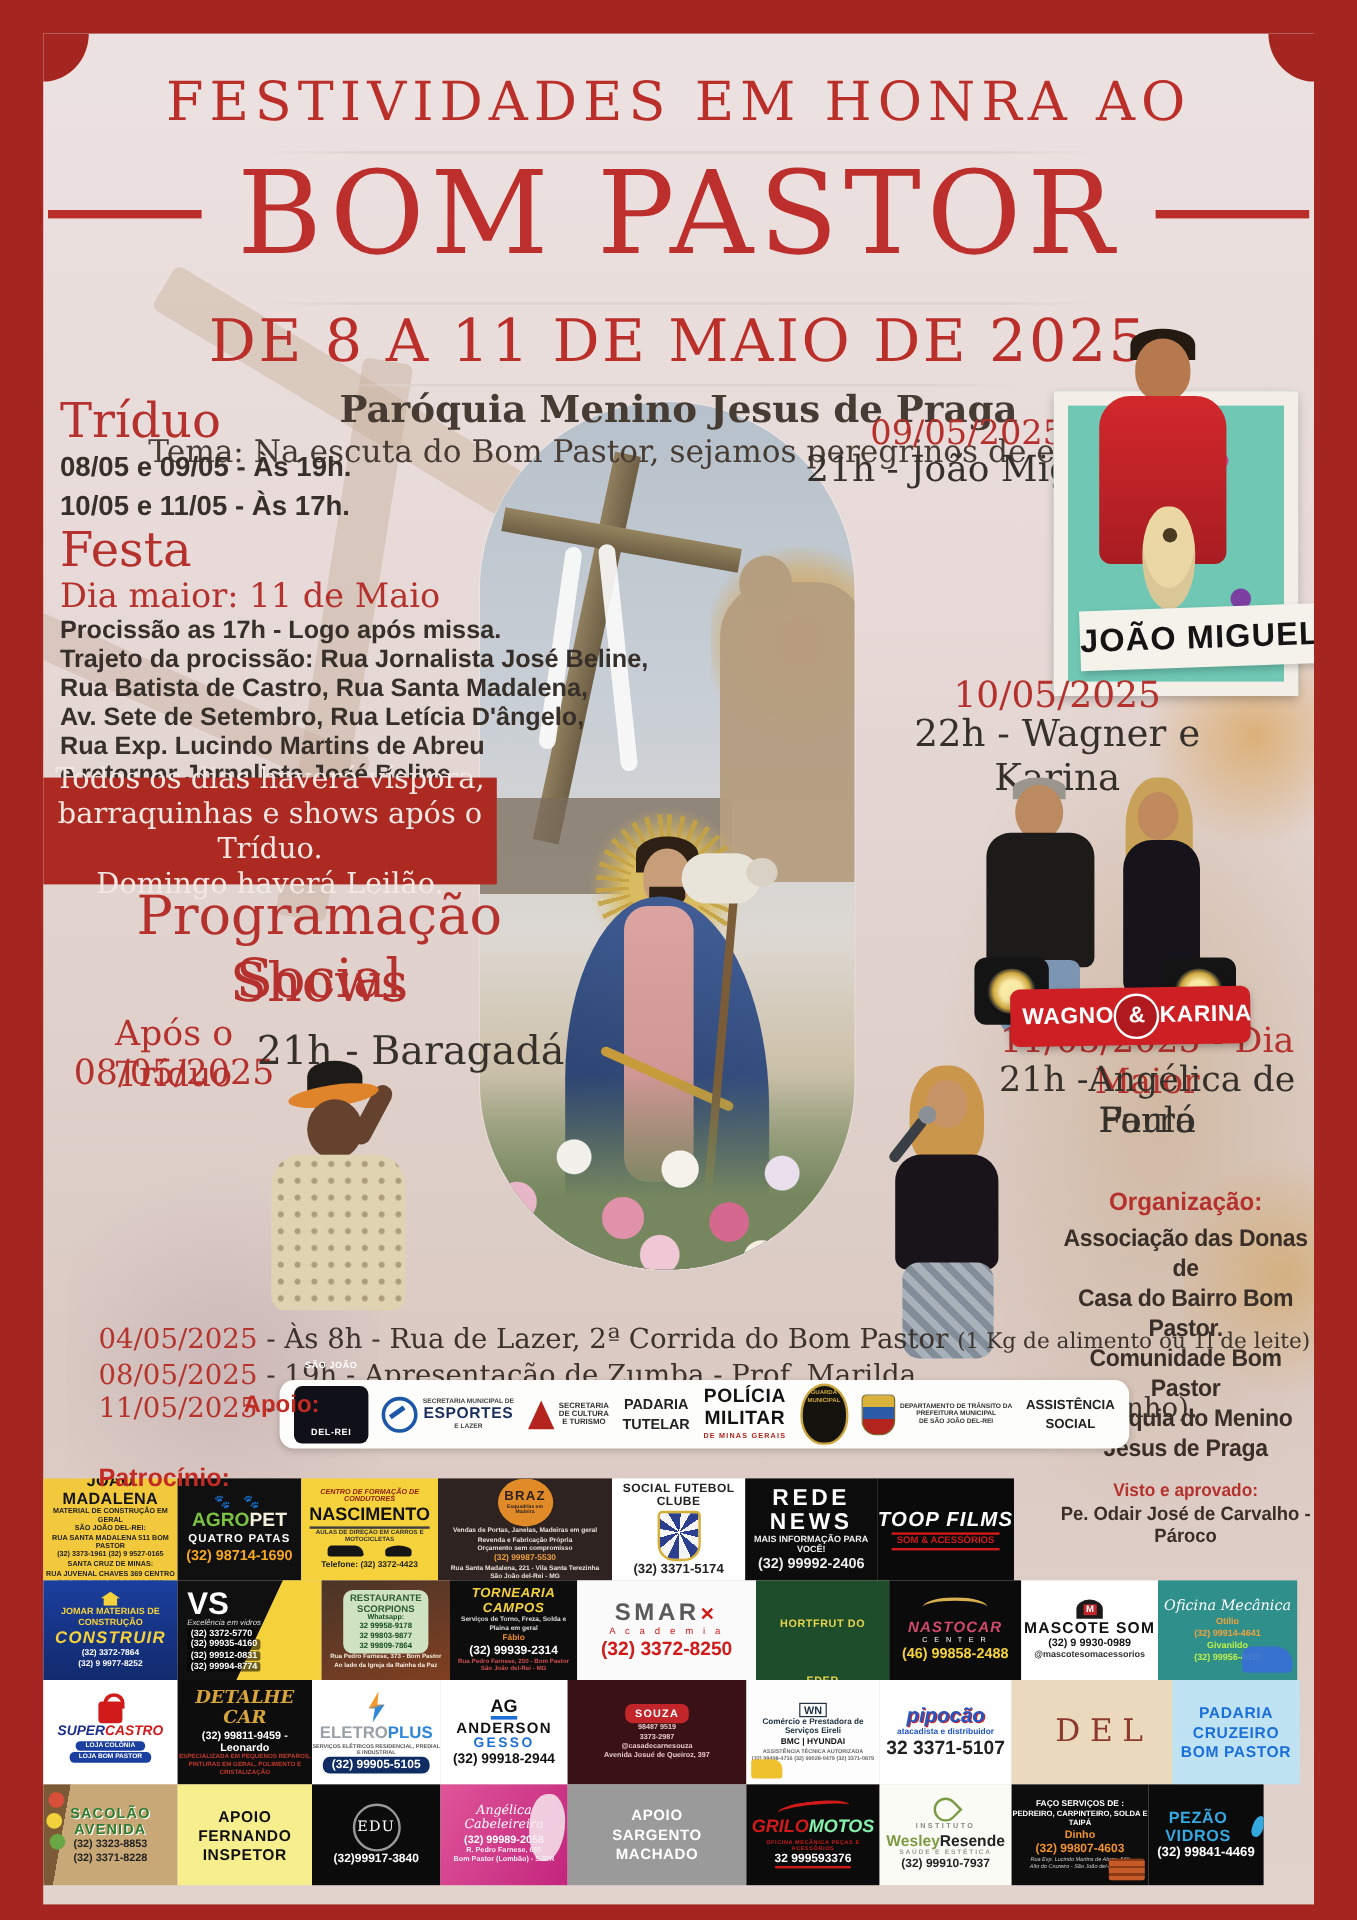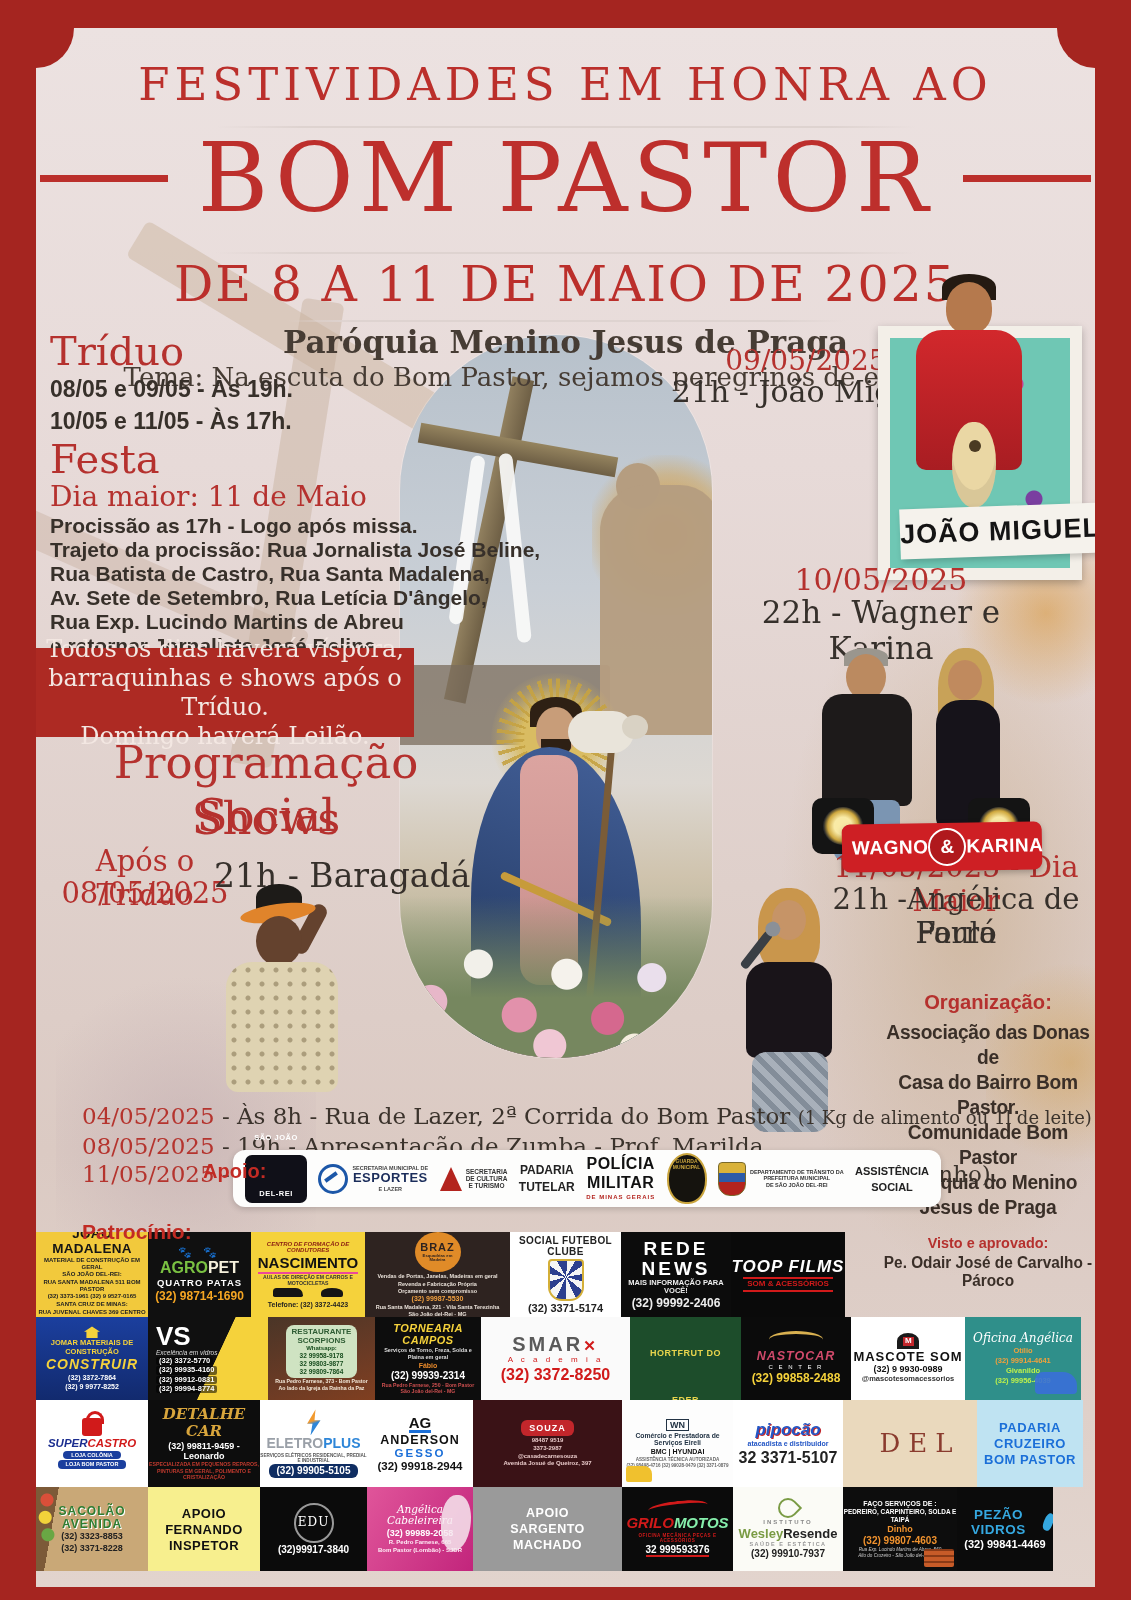--- a/index.html
+++ b/index.html
@@ -175,21 +175,21 @@
   .jmad .a{font-size:13.5px;font-weight:800;color:#151515;letter-spacing:.3px;}
   .jmad .b{font-size:6px;font-weight:800;color:#222;}
   .agropet{background:#101010;}
   .agropet .paws{color:#f0f0f0;font-size:11px;letter-spacing:4px;}
   .agropet .a{font-size:16px;font-weight:800;}
   .agropet .a .g{color:#7ac142;} .agropet .a .p{color:#f5f0dc;}
   .agropet .b{color:#fff;font-size:9.5px;font-weight:800;letter-spacing:1px;}
   .agropet .c{color:#f6a623;font-size:12px;font-weight:800;}
   .nasc{background:#f5d23b;}
   .nasc .a{font-size:6px;font-weight:800;color:#8a1d12;font-style:italic;}
-  .nasc .b{font-size:15px;font-weight:800;color:#111;border-bottom:2px solid #ec4899;}
+  .nasc .b{font-size:15px;font-weight:800;color:#111;border-bottom:2px solid #404040;}
   .nasc .c{font-size:5.2px;font-weight:800;color:#333;}
   .nasc .d{font-size:7px;font-weight:800;color:#222;}
   .nasc .veh{width:70px;height:12px;display:flex;justify-content:space-between;}
   .nasc .car{width:30px;height:9px;background:#151515;border-radius:4px 8px 2px 2px;}
   .nasc .moto{width:22px;height:9px;background:#151515;border-radius:50% 50% 2px 2px;}
   .braz{background:#2e2320;}
   .braz .logo{width:46px;height:46px;border-radius:50%;background:#e08b28;display:flex;flex-direction:column;
      align-items:center;justify-content:center;color:#2e2320;}
   .braz .logo .t{font-size:11px;font-weight:800;letter-spacing:1px;}
   .braz .logo .s{font-size:4.2px;font-weight:700;}
@@ -650,30 +650,30 @@
     </div>
     <div class="cell hort" style="width:111px;">
       <div class="photo"></div>
       <div class="a">HORTFRUT DO</div>
       <div class="a">EDER</div>
     </div>
     <div class="cell nast" style="width:110px;">
       <div class="car"></div>
       <div class="a">NASTOCAR</div>
       <div class="b">C E N T E R</div>
-      <div class="p">(32) 99858-2488</div>
+      <div class="p">(46) 99858-2488</div>
     </div>
     <div class="cell masc" style="width:114px;">
       <div class="fig"></div>
       <div class="a"><span>MASCOTE</span> <span>SOM</span></div>
       <div class="p">(32) 9 9930-0989</div>
       <div class="h">@mascotesomacessorios</div>
     </div>
     <div class="cell ofic" style="width:116px;">
-      <div class="a">Oficina Angélica</div>
+      <div class="a">Oficina Mecânica</div>
       <div class="n1">Otílio</div>
       <div class="n1">(32) 99914-4641</div>
       <div class="n2">Givanildo</div>
       <div class="n2">(32) 99956-4039</div>
       <div class="carb"></div>
     </div>
   </div>
 
   <div class="abs srow" style="left:0;top:1372px;width:1027px;height:87px;">
     <div class="cell scast" style="width:112px;">

